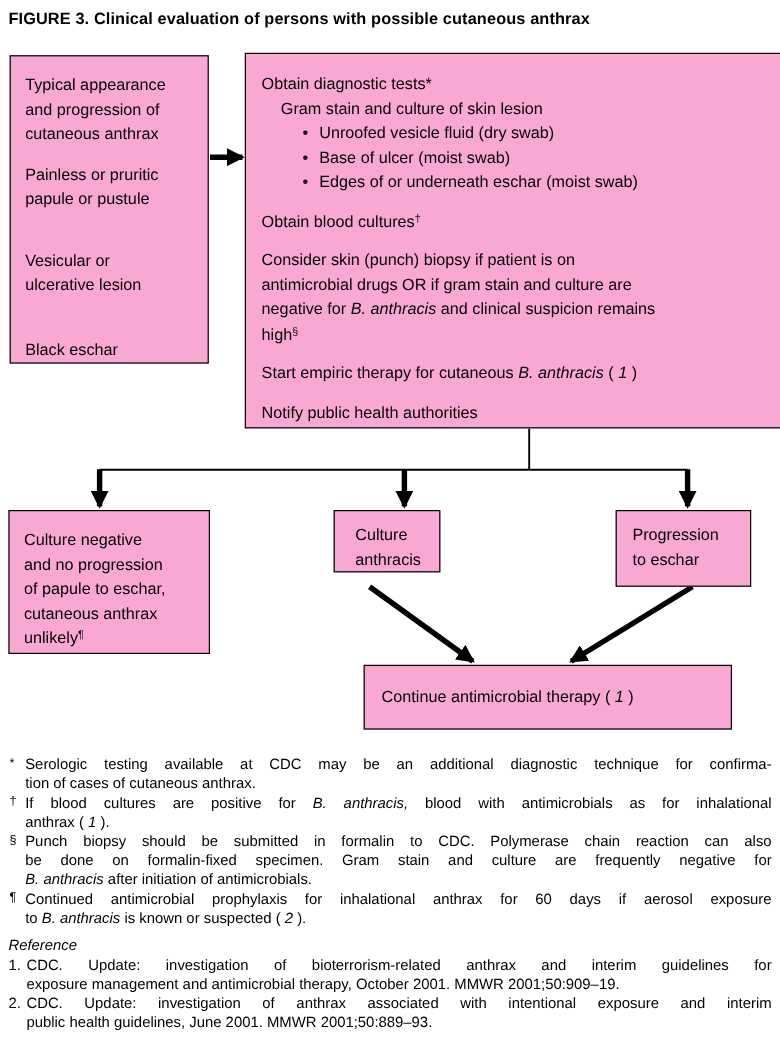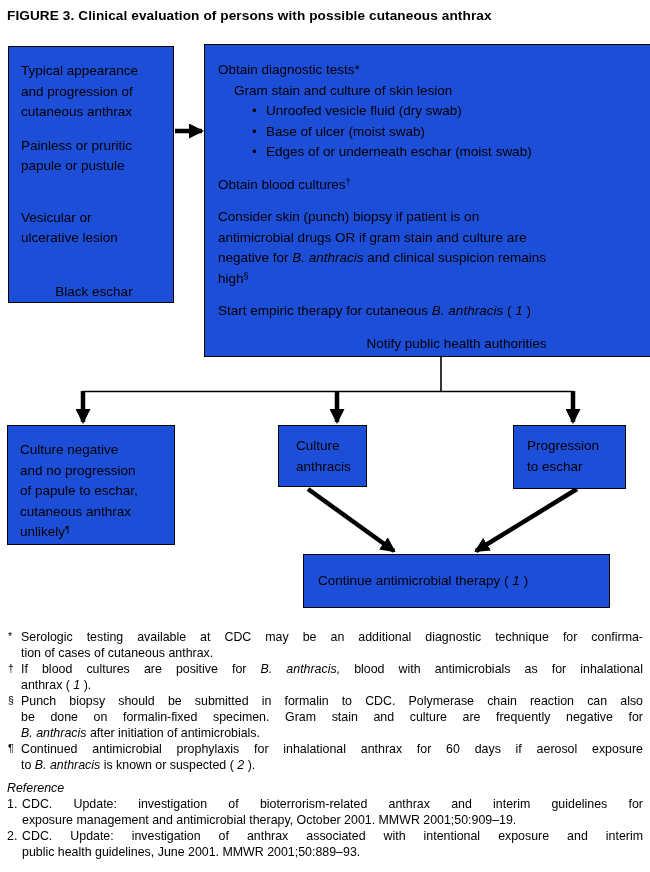--- a/index.html
+++ b/index.html
@@ -2,30 +2,30 @@
 <html><head>
 <meta charset="utf-8">
 <style>
   html,body{margin:0;padding:0;background:#ffffff;}
   .page{position:relative;width:650px;height:872px;background:#ffffff;color:#000;
         font-family:"Liberation Sans","DejaVu Sans",sans-serif;overflow:hidden;}
   .title{position:absolute;left:7px;top:8px;font-size:13.6px;font-weight:bold;letter-spacing:.1px;white-space:nowrap;}
   .overlay{position:absolute;left:0;top:0;pointer-events:none;}
   .overlay .thick{stroke:#000;stroke-width:4.5;fill:none;}
   .overlay .thin{stroke:#000;stroke-width:1.6;fill:none;}
-  .box{position:absolute;border:1.5px solid #000;box-sizing:border-box;background:#1d4ed8;
+  .box{position:absolute;border:1.5px solid #000;box-sizing:border-box;background:#f9a8d4;
        font-size:13.5px;line-height:20.5px;}
   #appearance-box{left:8px;top:46px;width:166px;height:257px;padding:14px 6px 0 12px;}
   #actions-box{left:204px;top:44px;width:500px;height:313px;padding:15px 8px 0 13px;}
   #negative-box{left:7px;top:425px;width:168px;height:120px;padding:14px 4px 0 12px;}
-  #positive-box{left:278px;top:425px;width:89px;height:62px;padding:10px 4px 0 17px;}
+  #positive-box{left:278px;top:425px;width:89px;height:52px;padding:10px 4px 0 17px;}
   #eschar-box{left:513px;top:425px;width:113px;height:64px;padding:10px 4px 0 13px;}
   #continue-box{left:303px;top:554px;width:307px;height:54px;display:flex;align-items:center;padding-left:14px;}
   .para{margin:0 0 12px 0;}
-  .mb13{margin-bottom:13px;} .mb31{margin-bottom:31px;} .mb33{margin-bottom:33px;} .mb0{margin-bottom:0;text-align:center;}
+  .mb13{margin-bottom:13px;} .mb31{margin-bottom:31px;} .mb33{margin-bottom:33px;} .mb0{margin-bottom:0;}
   .ln{white-space:nowrap;}
   .indent1{padding-left:16px;}
   .bullet{display:flex;padding-left:34px;}
   .dot{width:14px;flex:none;}
   sup{font-size:9px;line-height:0;vertical-align:4px;}
   .i{font-style:italic;}
   .notes{position:absolute;left:7px;top:629px;width:636px;font-size:12.4px;line-height:16px;}
   .fline{position:relative;padding-left:14px;}
   .jl{text-align:justify;text-align-last:justify;}
   .fm{position:absolute;left:1px;top:-1px;font-size:10.5px;}

